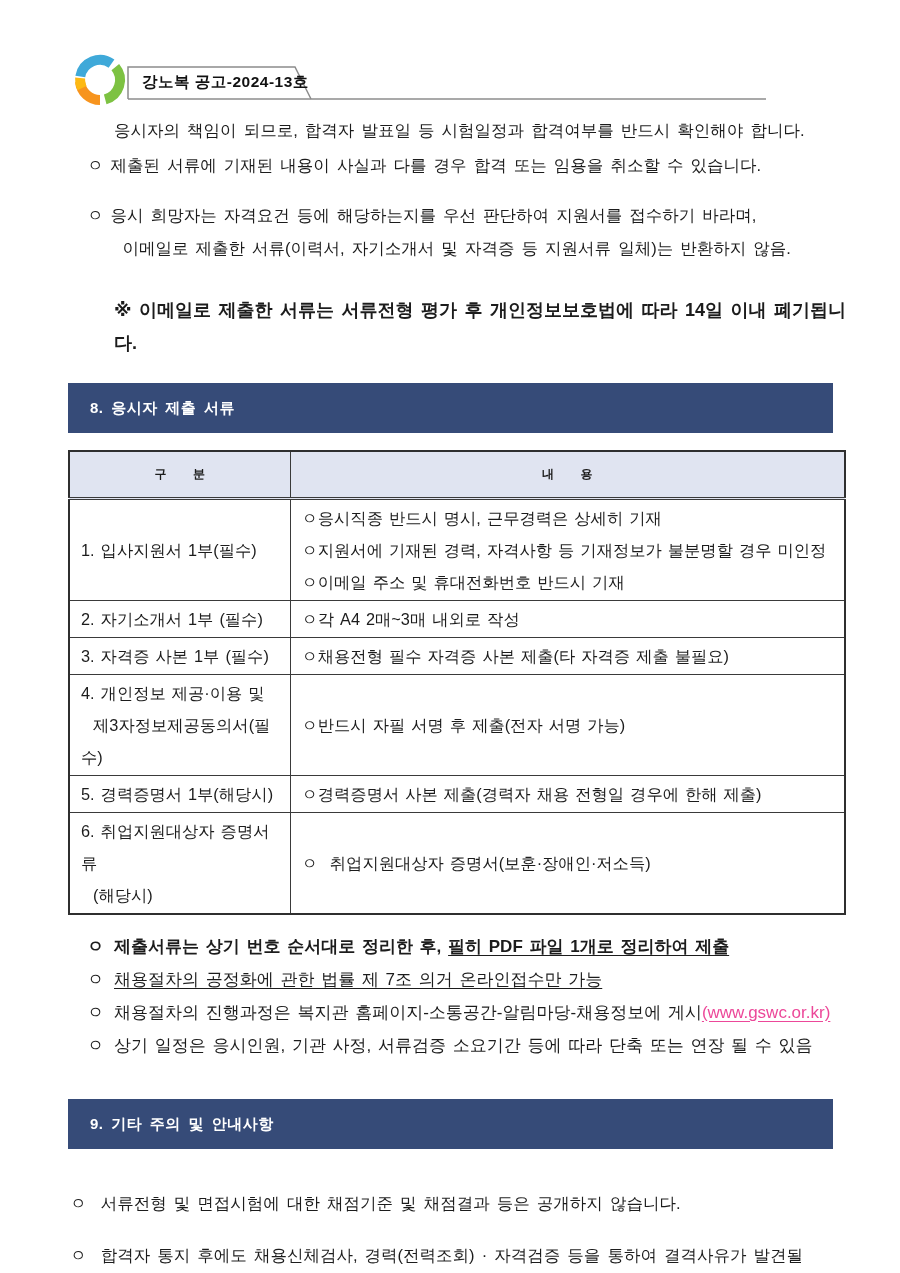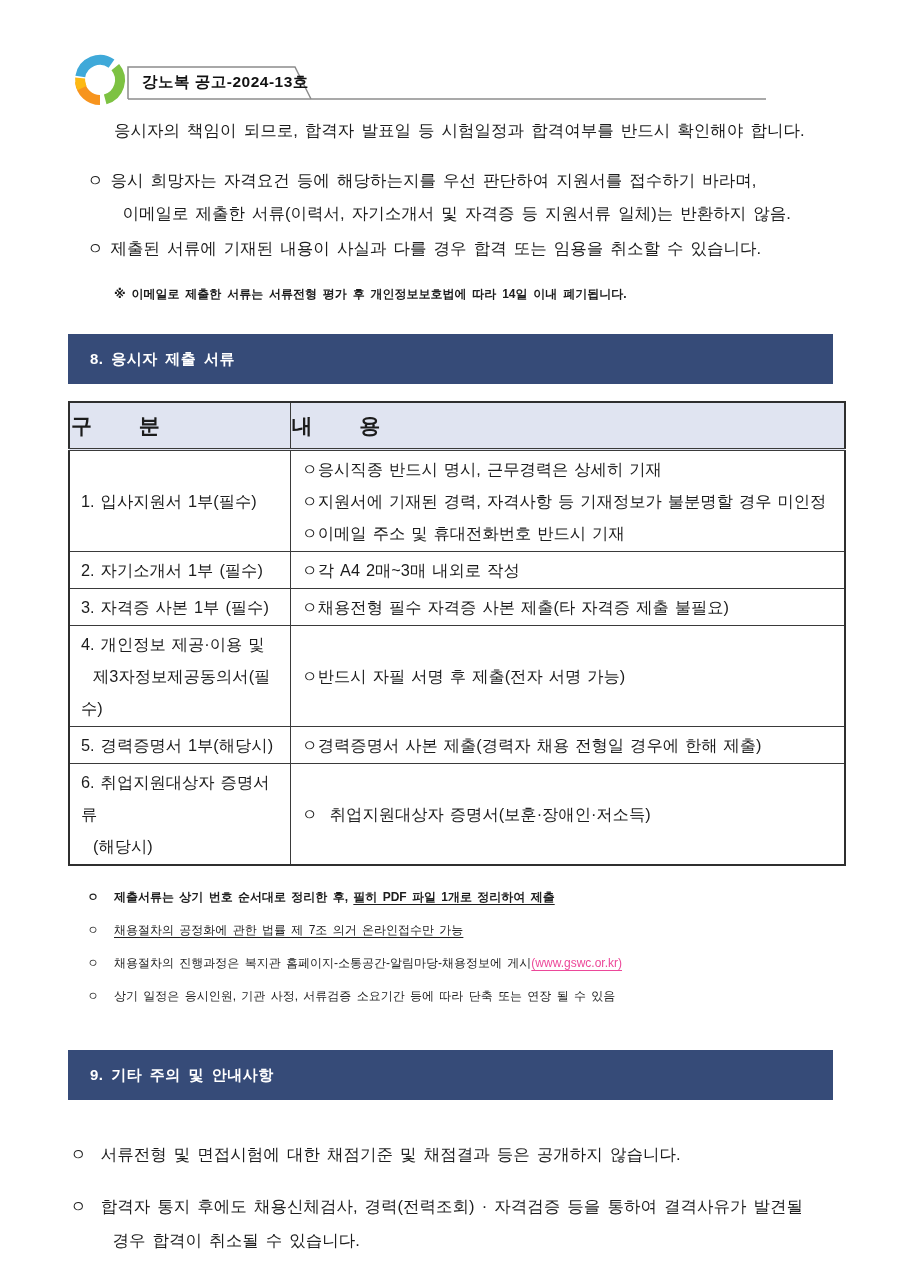--- a/index.html
+++ b/index.html
@@ -18,52 +18,52 @@
   }
   
   .content { position:absolute; left:68px; top:114px; width:780px; }
   .p {
     font-size:16.5px; line-height:33px; word-spacing:2.5px;
     white-space:pre-wrap;
   }
   .indent { padding-left:46px; }
   .bullet { padding-left:19px; }
   .b { font-weight:bold; }
-  .note-destroy { margin-top:13px; font-size:12px; }
+  .note-destroy { margin-top:29px; font-size:18px; }
   .mt-sm { margin-top:2px; }
   .mt-md { margin-top:17px; }
   
   .secbar {
     width:743px; height:50px; background:#364B78; color:#ffffff;
     display:flex; align-items:center; padding-left:22px;
     font-size:15px; font-weight:bold; letter-spacing:0.5px;
     word-spacing:3px;
   }
   .secbar8 { margin-top:23px; }
   .secbar9 { margin-top:37px; }
   
   table.docs {
     margin-top:17px; width:778px; border-collapse:collapse;
     table-layout:fixed; border:2px solid #2f2f2f;
   }
   table.docs col.c1 { width:221px; }
   table.docs th {
     background:#E0E4F1; border:1px solid #3a3a3a;
     border-bottom:3px double #3a3a3a;
-    height:43px; font-size:21px; font-weight:bold;
-    white-space:pre; text-align:left;
+    height:43px; font-size:12px; font-weight:bold;
+    white-space:pre; text-align:center;
   }
   table.docs td {
     border:1px solid #3a3a3a; vertical-align:middle;
     font-size:16.3px; line-height:32px; white-space:pre-wrap;
     padding:2px 6px 2px 11px; word-spacing:1.5px;
   }
   
   .notes { margin-top:15px; }
-  .note { font-size:12px; line-height:33px; padding-left:19px; word-spacing:2px; }
+  .note { font-size:17px; line-height:33px; padding-left:19px; word-spacing:2px; }
   .u { text-decoration:underline; text-underline-offset:3px; }
   .link { color:#ec4899; text-decoration:underline; text-underline-offset:3px; cursor:pointer; }
   .np { display:inline-block; min-width:27px; }
   
   .s9items { margin-top:37px; }
   .s9item {
     font-size:16.5px; line-height:34px; word-spacing:2.5px;
     white-space:pre-wrap; padding-left:2px;
   }
   .s9gap1 { margin-top:18px; }
@@ -84,23 +84,23 @@
     <path d="M45.3 17.1 A20 20 0 0 1 35.2 49.3" stroke="#7DC242" stroke-width="10" fill="none"></path>
     <path d="M30 50 A20 20 0 0 1 10.1 31.7" stroke="#F7941E" stroke-width="10" fill="none"></path>
     <path d="M11.9 38.2 A20 20 0 0 1 10.1 28.0" stroke="#FDB913" stroke-width="10" fill="none"></path>
   </svg>
 
   <div class="badge">강노복 공고-2024-13호</div>
 
   <div class="content">
 
     <div class="p indent">응시자의 책임이 되므로, 합격자 발표일 등 시험일정과 합격여부를 반드시 확인해야 합니다.</div>
+    <div class="p bullet mt-sm">ㅇ 제출된 서류에 기재된 내용이 사실과 다를 경우 합격 또는 임용을 취소할 수 있습니다.</div>
     <div class="p bullet mt-md">ㅇ 응시 희망자는 자격요건 등에 해당하는지를 우선 판단하여 지원서를 접수하기 바라며,
      이메일로 제출한 서류(이력서, 자기소개서 및 자격증 등 지원서류 일체)는 반환하지 않음.</div>
-    <div class="p bullet mt-sm">ㅇ 제출된 서류에 기재된 내용이 사실과 다를 경우 합격 또는 임용을 취소할 수 있습니다.</div>
     <div class="p indent b note-destroy">※ 이메일로 제출한 서류는 서류전형 평가 후 개인정보보호법에 따라 14일 이내 폐기됩니다.</div>
 
     <div class="secbar secbar8">
       <span>8. 응시자 제출 서류</span>
     </div>
 
     <table class="docs">
       <colgroup>
           <col class="c1">
           <col>

